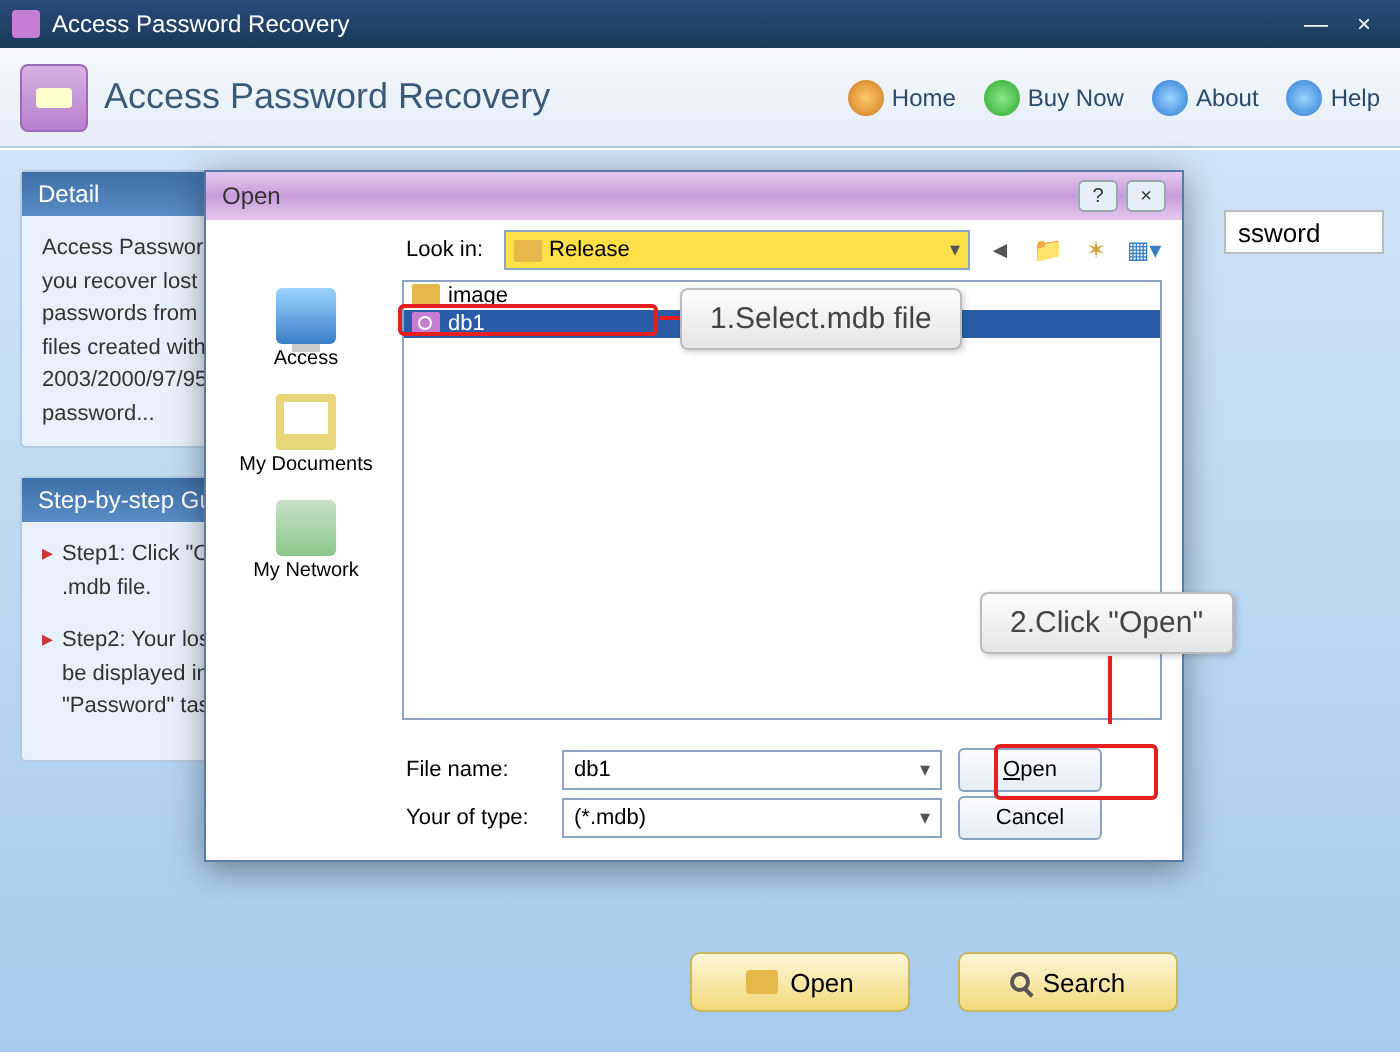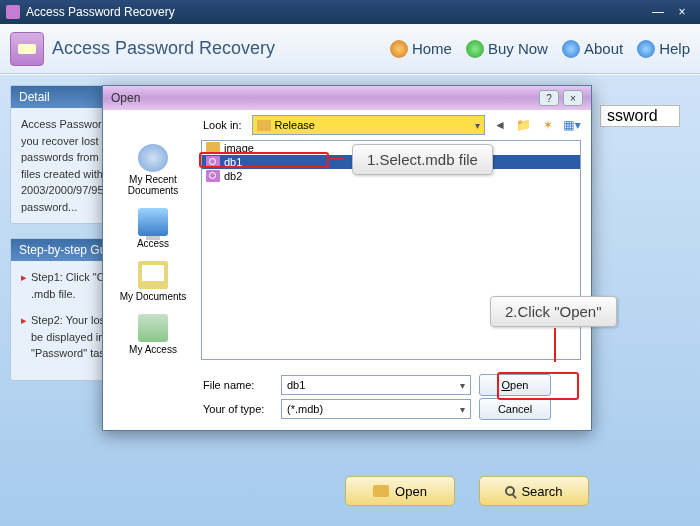--- a/index.html
+++ b/index.html
@@ -10,21 +10,21 @@
 .titlebar .icon-app { width: 14px; height: 14px; background: #c77cd4; border-radius: 2px; margin-right: 6px; }
 .titlebar .spacer { flex: 1; }
 .titlebar .winbtn { width: 24px; height: 16px; display: flex; align-items: center; justify-content: center; font-size: 12px; cursor: pointer; color: #fff; }
 
 
 .header { height: 50px; background: linear-gradient(#f7f9fc, #e4edf8); border-bottom: 1px solid #b6c9df; display: flex; align-items: center; padding: 0 10px; }
 .logo-box { width: 34px; height: 34px; background: linear-gradient(#d9b0e3,#b77fcf); border: 1px solid #9b6bb5; border-radius: 4px; display: flex; align-items: center; justify-content: center; margin-right: 8px; }
 .logo-key { width: 18px; height: 10px; background: #ffc; border-radius: 2px; }
 .app-title { font-size: 18px; color: #3a5a7a; }
 .header .spacer { flex: 1; }
-.navbtn { display: flex; align-items: center; margin-left: 14px; font-size: 15px; color: #2a4a6a; cursor: pointer; }
+.navbtn { display: flex; align-items: center; margin-left: 14px; font-size: 12px; color: #2a4a6a; cursor: pointer; }
 .navbtn .nicon { width: 18px; height: 18px; border-radius: 50%; margin-right: 4px; }
 .nicon.home { background: radial-gradient(#ffcc66,#cc7722); }
 .nicon.buy { background: radial-gradient(#8be78b,#2aa82a); }
 .nicon.about { background: radial-gradient(#9cd3ff,#2a7ad4); }
 .nicon.help { background: radial-gradient(#9cd3ff,#2a7ad4); }
 
 
 .main { position: relative; height: 452px; background: linear-gradient(#cfe3f7,#a6cbed); border-top: 1px solid #fff; }
 
 
@@ -37,21 +37,21 @@
 
 
 .bottom-buttons { position: absolute; left: 345px; bottom: 20px; display: flex; gap: 24px; }
 .big-btn { width: 110px; height: 30px; background: linear-gradient(#fdf6d8,#f2d97b); border: 1px solid #c9b460; border-radius: 5px; display: flex; align-items: center; justify-content: center; gap: 6px; font-size: 13px; cursor: pointer; }
 .big-btn .bicon { width: 16px; height: 12px; }
 .bicon.folder { background: #e6b84c; border-radius: 2px; }
 .bicon.search { border: 2px solid #555; border-radius: 50%; width: 10px; height: 10px; position: relative; }
 .bicon.search::after { content: ""; position: absolute; width: 6px; height: 2px; background: #555; transform: rotate(45deg); bottom: -3px; right: -4px; }
 
 
-.pwd-panel { position: absolute; right: 20px; top: 30px; width: 80px; height: 22px; background: #fff; border: 1px solid #bbb; display: flex; align-items: center; padding-left: 6px; font-size: 16px; }
+.pwd-panel { position: absolute; right: 8px; top: 30px; width: 80px; height: 22px; background: #fff; border: 1px solid #bbb; display: flex; align-items: center; padding-left: 6px; font-size: 13px; }
 
 
 .dialog { position: absolute; left: 102px; top: 10px; width: 490px; height: 346px; background: #fff; border: 1px solid #5a7aa6; box-shadow: 0 4px 16px rgba(0,0,0,0.4); }
 .dlg-title { height: 24px; background: linear-gradient(#e6c7f0,#c79edb,#e6c7f0); display: flex; align-items: center; padding: 0 8px; font-size: 12px; color: #333; }
 .dlg-title .spacer { flex: 1; }
 .dlg-tbtn { width: 20px; height: 16px; border: 1px solid #9aa; border-radius: 3px; background: #e5eef7; margin-left: 4px; font-size: 10px; display: flex; align-items: center; justify-content: center; cursor: pointer; }
 .dlg-toolbar { height: 30px; display: flex; align-items: center; padding: 0 10px 0 100px; font-size: 11px; gap: 6px; }
 .dlg-toolbar label { margin-right: 4px; }
 .lookin { flex: 1; height: 20px; border: 1px solid #8aa4c4; background: #fde047; display: flex; align-items: center; padding: 0 4px; gap: 4px; }
 .lookin .dd { margin-left: auto; font-size: 10px; color: #555; }
@@ -88,21 +88,21 @@
 .dlg-row label { width: 70px; }
 .combo { width: 190px; height: 20px; border: 1px solid #8aa4c4; background: #fff; display: flex; align-items: center; padding: 0 5px; }
 .combo .dd { margin-left: auto; font-size: 10px; color: #555; }
 .dlg-btn { width: 72px; height: 22px; border: 1px solid #8aa4c4; background: linear-gradient(#fdfdfe,#e3ecf6); border-radius: 3px; font-size: 11px; cursor: pointer; }
 
 
 .red-box-2 { position: absolute; right: 12px; bottom: 30px; width: 82px; height: 28px; border: 2px solid #e62020; border-radius: 3px; pointer-events: none; }
 
 
 .annot { position: absolute; background: linear-gradient(#fdfdfd,#e4e4e4); border: 1px solid #bbb; border-radius: 4px; padding: 6px 14px; font-size: 15px; color: #444; box-shadow: 1px 1px 3px rgba(0,0,0,0.2); }
-.annot1 { left: 340px; top: 144px; margin-left: 12px; }
+.annot1 { left: 340px; top: 144px; }
 .annot2 { left: 490px; top: 296px; }
 .ann-line { position: absolute; background: #e62020; }
 .line1 { left: 330px; top: 158px; width: 14px; height: 2px; }
 .line2 { left: 554px; top: 328px; width: 2px; height: 34px; }
 
 .folder-mini { width: 14px; height: 11px; background: #e6b84c; border-radius: 1px; display: inline-block; }
 </style>
 </head>
 <body>
 
@@ -185,49 +185,41 @@
         <span class="dd">▾</span>
       </div>
       <div class="tb-icon">◄</div>
       <div class="tb-icon" style="color:#d6a23a">📁</div>
       <div class="tb-icon" style="color:#d6a23a">✶</div>
       <div class="tb-icon" style="color:#3a7ec7">▦▾</div>
     </div>
 
     <div class="places">
       <div class="place">
-          <div class="picon recent"></div>
-          <span>My Recent Documents</span>
-        </div>
-      <div class="place">
           <div class="picon desktop"></div>
           <span>Access</span>
         </div>
       <div class="place">
           <div class="picon docs"></div>
           <span>My Documents</span>
         </div>
       <div class="place">
           <div class="picon net"></div>
-          <span>My Access</span>
+          <span>My Network</span>
         </div>
     </div>
 
     <div class="file-area">
       <div class="file-item">
           <div class="ficon folder"></div>
           <span>image</span>
         </div>
       <div class="file-item sel">
           <div class="ficon mdb"></div>
           <span>db1</span>
-        </div>
-      <div class="file-item">
-          <div class="ficon mdb"></div>
-          <span>db2</span>
         </div>
     </div>
 
     <div class="red-box-1"></div>
 
     <div class="dlg-row r1">
       <label>File name:</label>
       <div class="combo">
           <span>db1</span>
           <span class="dd">▾</span>

